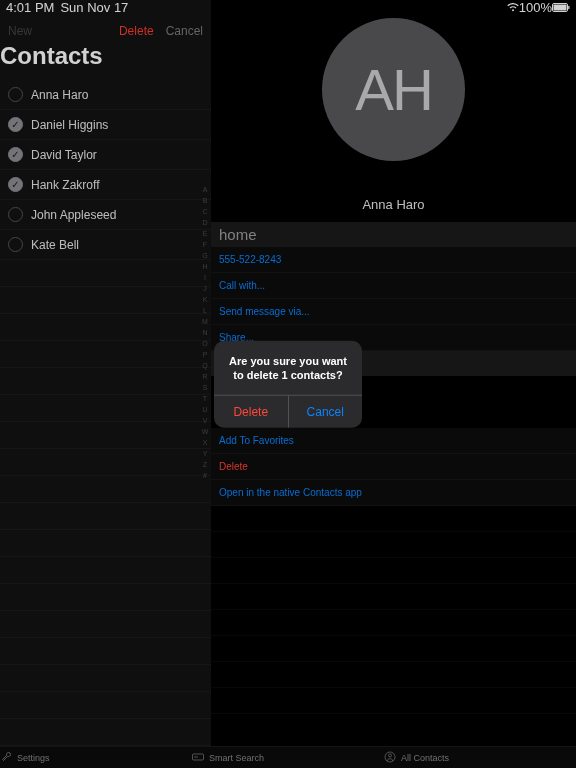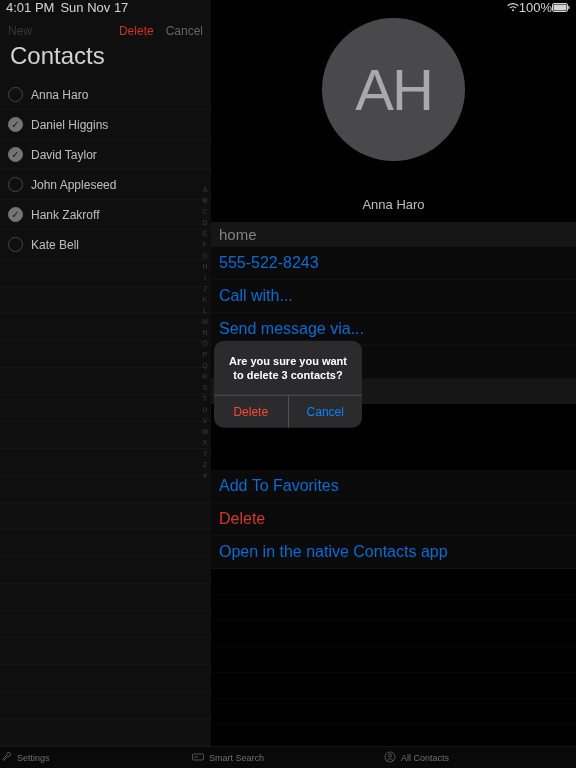--- a/index.html
+++ b/index.html
@@ -11,41 +11,41 @@
   .status-right { display: flex; align-items: center; }
   .wifi-icon, .battery-icon { display: inline-flex; align-items: center; }
 
   
   .left-pane { position: absolute; top: 0; left: 0; width: 211px; height: 746px; background: #131313; display: flex; flex-direction: column; }
   .left-header { margin-top: 24px; height: 26px; display: flex; align-items: flex-end; justify-content: space-between; padding: 0 8px; font-size: 12px; }
   .hdr-new { color: #444; }
   .hdr-delete { color: #ff3b30; font-weight: 500; }
   .hdr-cancel { color: #7a7a7a; margin-left: 6px; }
   .hdr-right { display: flex; gap: 6px; }
-  .title-row { padding: 4px 10px 10px; font-size: 24px; font-weight: 400; color: #fff; }
+  .title-row { padding: 4px 0 10px; font-size: 24px; font-weight: 700; color: #fff; }
   .contact-list { display: flex; flex-direction: column; }
   .contact-row { display: flex; align-items: center; gap: 8px; padding: 7px 8px; font-size: 12px; color: #e5e5e5; border-bottom: 0.5px solid rgba(255,255,255,0.04); }
   .circle { width: 15px; height: 15px; border-radius: 50%; border: 1.5px solid #555; flex: none; }
   .circle.checked { background: #8e8e93; border-color: #8e8e93; display:flex; align-items:center; justify-content:center; }
   .circle.checked::after { content: "✓"; font-size: 10px; color: #1c1c1e; line-height: 1; }
   .ghost-row { height: 27px; border-bottom: 0.5px solid rgba(255,255,255,0.04); }
   .ghost-rows { display:flex; flex-direction:column; }
 
   
   .alpha-index { position: absolute; left: 200px; top: 186px; width: 10px; display: flex; flex-direction: column; gap: 4px; font-size: 7px; color: #4a4a4a; text-align: center; z-index: 5; }
 
   
   .right-pane { position: absolute; top: 0; left: 211px; right: 0; height: 746px; background: #000; display: flex; flex-direction: column; }
   .avatar-zone { display: flex; flex-direction: column; align-items: center; padding-top: 18px; padding-bottom: 10px; gap: 28px; }
   .avatar { width: 143px; height: 143px; border-radius: 50%; background: #5a5a5c; display: flex; align-items: center; justify-content: center; font-size: 58px; font-weight: 400; color: #cfcfd1; letter-spacing: -2px; }
   .contact-name { margin-top: 8px; font-size: 13px; font-weight: 400; color: #e5e5e5; }
 
   .detail-list { display: flex; flex-direction: column; font-size: 12px; }
   .section-header { background: #1c1c1c; color: #9e9e9e; padding: 4px 8px; font-size: 15px; }
-  .action-row { padding: 7px 8px; color: #0a84ff; background: #0d0d0d; border-bottom: 0.5px solid rgba(255,255,255,0.04); font-size: 16px; }
+  .action-row { padding: 7px 8px; color: #0a84ff; background: #0d0d0d; border-bottom: 0.5px solid rgba(255,255,255,0.04); font-size: 10px; }
   .action-row.danger { color: #ff453a; }
   .detail-ghost { flex: 1; display: flex; flex-direction: column; }
   .detail-ghost .ghost-row { height: 26px; }
 
   
   .tab-bar { position: absolute; bottom: 0; left: 0; right: 0; height: 22px; background: #0b0b0b; border-top: 0.5px solid rgba(255,255,255,0.06); display: flex; }
   .tab { flex: 1; display: flex; align-items: center; justify-content: flex-start; gap: 5px; font-size: 9px; color: #8a8a8a; }
   .tab svg { width: 12px; height: 12px; }
 
   
@@ -99,26 +99,26 @@
     </div>
     <div class="contact-row">
       <span class="circle checked"></span>
       <span>Daniel Higgins</span>
     </div>
     <div class="contact-row">
       <span class="circle checked"></span>
       <span>David Taylor</span>
     </div>
     <div class="contact-row">
+      <span class="circle checked"></span>
+      <span>Hank Zakroff</span>
+    </div>
+    <div class="contact-row">
       <span class="circle"></span>
       <span>John Appleseed</span>
-    </div>
-    <div class="contact-row">
-      <span class="circle checked"></span>
-      <span>Hank Zakroff</span>
     </div>
     <div class="contact-row">
       <span class="circle"></span>
       <span>Kate Bell</span>
     </div>
   </div>
 
   <div class="ghost-rows">
     <div class="ghost-row"></div>
       <div class="ghost-row"></div>
@@ -233,18 +233,18 @@
           <circle cx="12" cy="9" r="3" fill="none" stroke="#8a8a8a" stroke-width="1.4"></circle>
           <path d="M5.5 20c1.3-3 4-4.5 6.5-4.5s5.2 1.5 6.5 4.5" fill="none" stroke="#8a8a8a" stroke-width="1.4"></path>
         </svg>
     </span>
     <span>All Contacts</span>
   </div>
 </div>
 
 <div class="dim"></div>
 <div class="alert">
-  <div class="alert-msg">Are you sure you want to delete 3 contacts?</div>
+  <div class="alert-msg">Are you sure you want to delete 1 contacts?</div>
   <div class="alert-buttons">
     <div class="alert-btn delete">Delete</div>
     <div class="alert-btn cancel">Cancel</div>
   </div>
 </div>
 
 </body></html>

